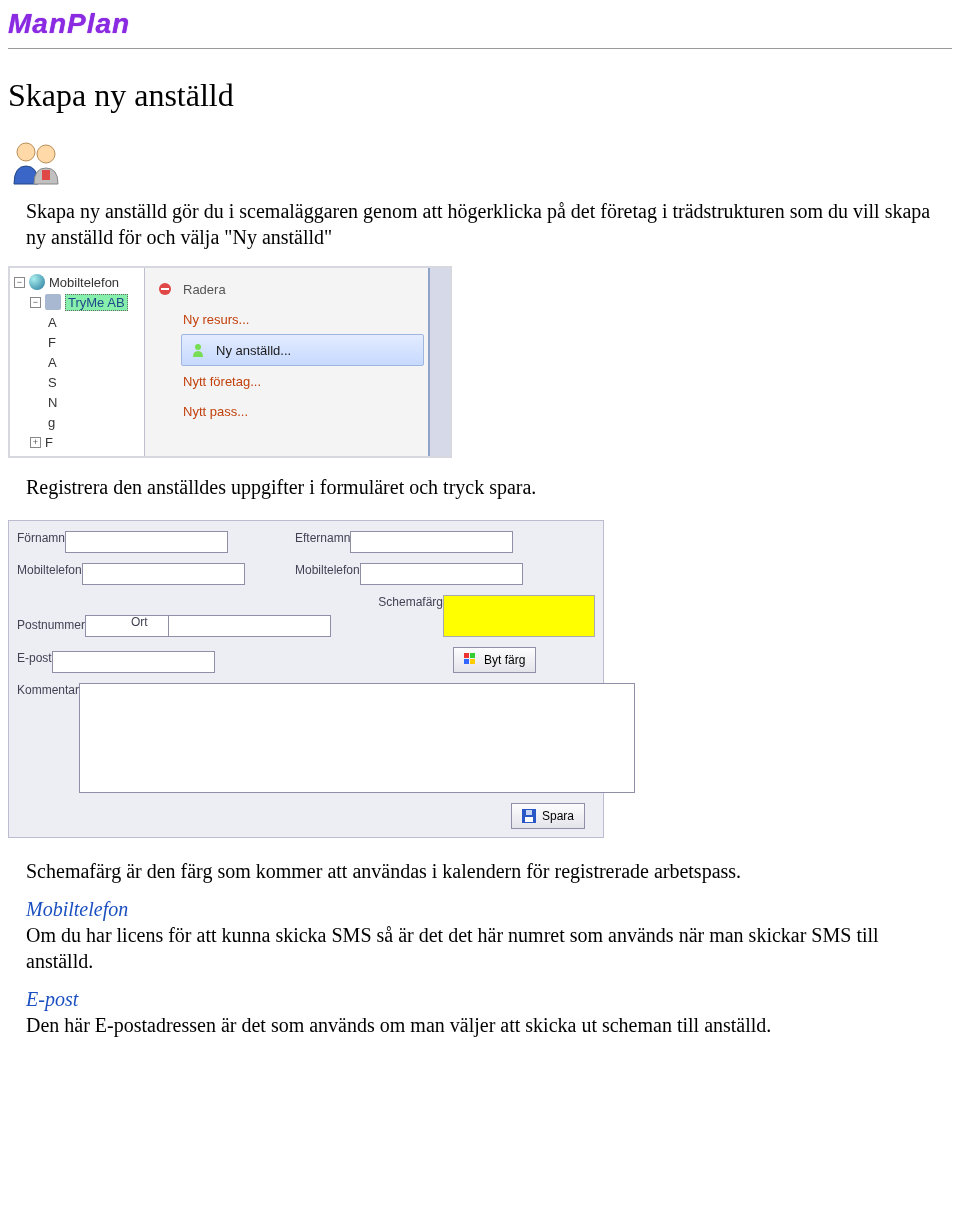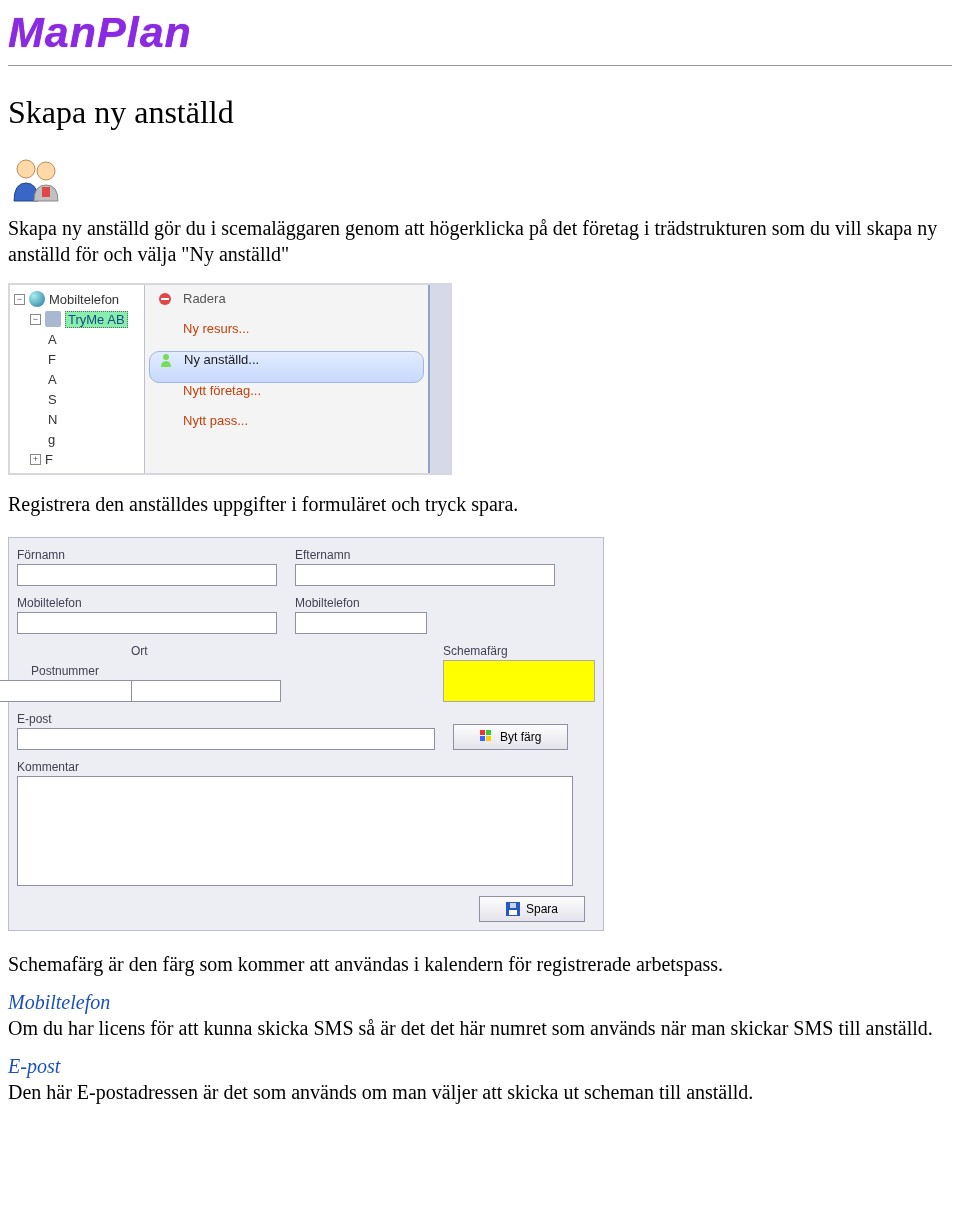--- a/index.html
+++ b/index.html
@@ -5,41 +5,41 @@
   body {
     font-family: "Times New Roman", Times, serif;
     margin: 0;
     padding: 8px;
     background: #fff;
     color: #000;
     width: 944px;
   }
   .logo {
     font-family: Arial, sans-serif;
-    font-size: 43px;
+    font-size: 28px;
     font-weight: bold;
     font-style: italic;
     color: #8a2be2;
     text-shadow: 0 0 1px #8a2be2;
     letter-spacing: 1px;
     margin-bottom: 6px;
   }
   hr.sep {
     border: none;
     border-top: 1px solid #999;
     margin: 8px 0 28px 0;
   }
   h1.title {
     font-size: 32px;
     font-weight: normal;
     margin: 20px 0 24px 0;
   }
   p.body {
     font-size: 20px;
-    margin: 12px 0;
+    margin: 12px 18px;
     line-height: 1.3;
   }
   p.body .link {
     color: #1a4fc1;
     font-style: italic;
   }
   .icon-row {
     display: flex;
     align-items: flex-start;
     gap: 8px;
@@ -104,30 +104,32 @@
   .indent2 { padding-left: 36px; }
 
   .ctxcol {
     flex:1;
     background: #f4f4f4;
     padding: 6px 4px;
   }
   .ctx-item {
     height: 30px;
     display:flex;
+    align-items:center;
     gap: 10px;
     padding: 0 8px;
     color:#555;
   }
   .ctx-item.disabled { color:#c2410c; }
   .ctx-item.sel {
     background: linear-gradient(#e3ecff,#c7d9ff);
     border:1px solid #9fb6e0;
-    border-radius:10px;
+    border-radius:2px;
     color:#1a1a1a;
+    margin-left:32px;
   }
   .ctx-ico {
     width:16px; height:16px;
   }
   .rightcol {
     width:20px;
     background:#d5d9e8;
     border-left:2px solid #8fa2c8;
   }
 
@@ -145,36 +147,36 @@
   .shot2 input[type="text"], .shot2 textarea {
     border:1px solid #8f8fa8;
     background:#fff;
     height:22px;
     font-size:12px;
     padding: 1px 3px;
     box-sizing: border-box;
   }
   .shot2 label { display:block; margin-bottom:2px; color:#424255; }
   .row { display:flex; gap: 18px; margin-bottom: 10px; }
-  .col { display:flex; flex-direction:column; }
+  .col { display:flex; flex-direction:row; }
   .w1 { width: 260px; }
   .w3 { width: 96px; align-items: center; }
   .schemaswatch {
     width: 150px; height: 40px;
     background: #ffff00;
     border:1px solid #aaa;
   }
   .btn {
     border:1px solid #8f8fa8;
     background: linear-gradient(#fdfdfe,#e3e3ea);
     height:26px;
     display:inline-flex;
     align-items:center;
     gap:6px;
-    padding:0 26px;
+    padding:0 10px;
     font-size:12px;
     cursor:pointer;
   }
   .btn .bicon { width:14px; height:14px; }
   .palette { display:grid; grid-template-columns:repeat(2,5px); grid-template-rows:repeat(2,5px); gap:1px;}
   .palette div:nth-child(1){background:#e33;}
   .palette div:nth-child(2){background:#3c3;}
   .palette div:nth-child(3){background:#36f;}
   .palette div:nth-child(4){background:#fc0;}
   textarea.comment { width: 556px; height: 110px; resize:none; }

